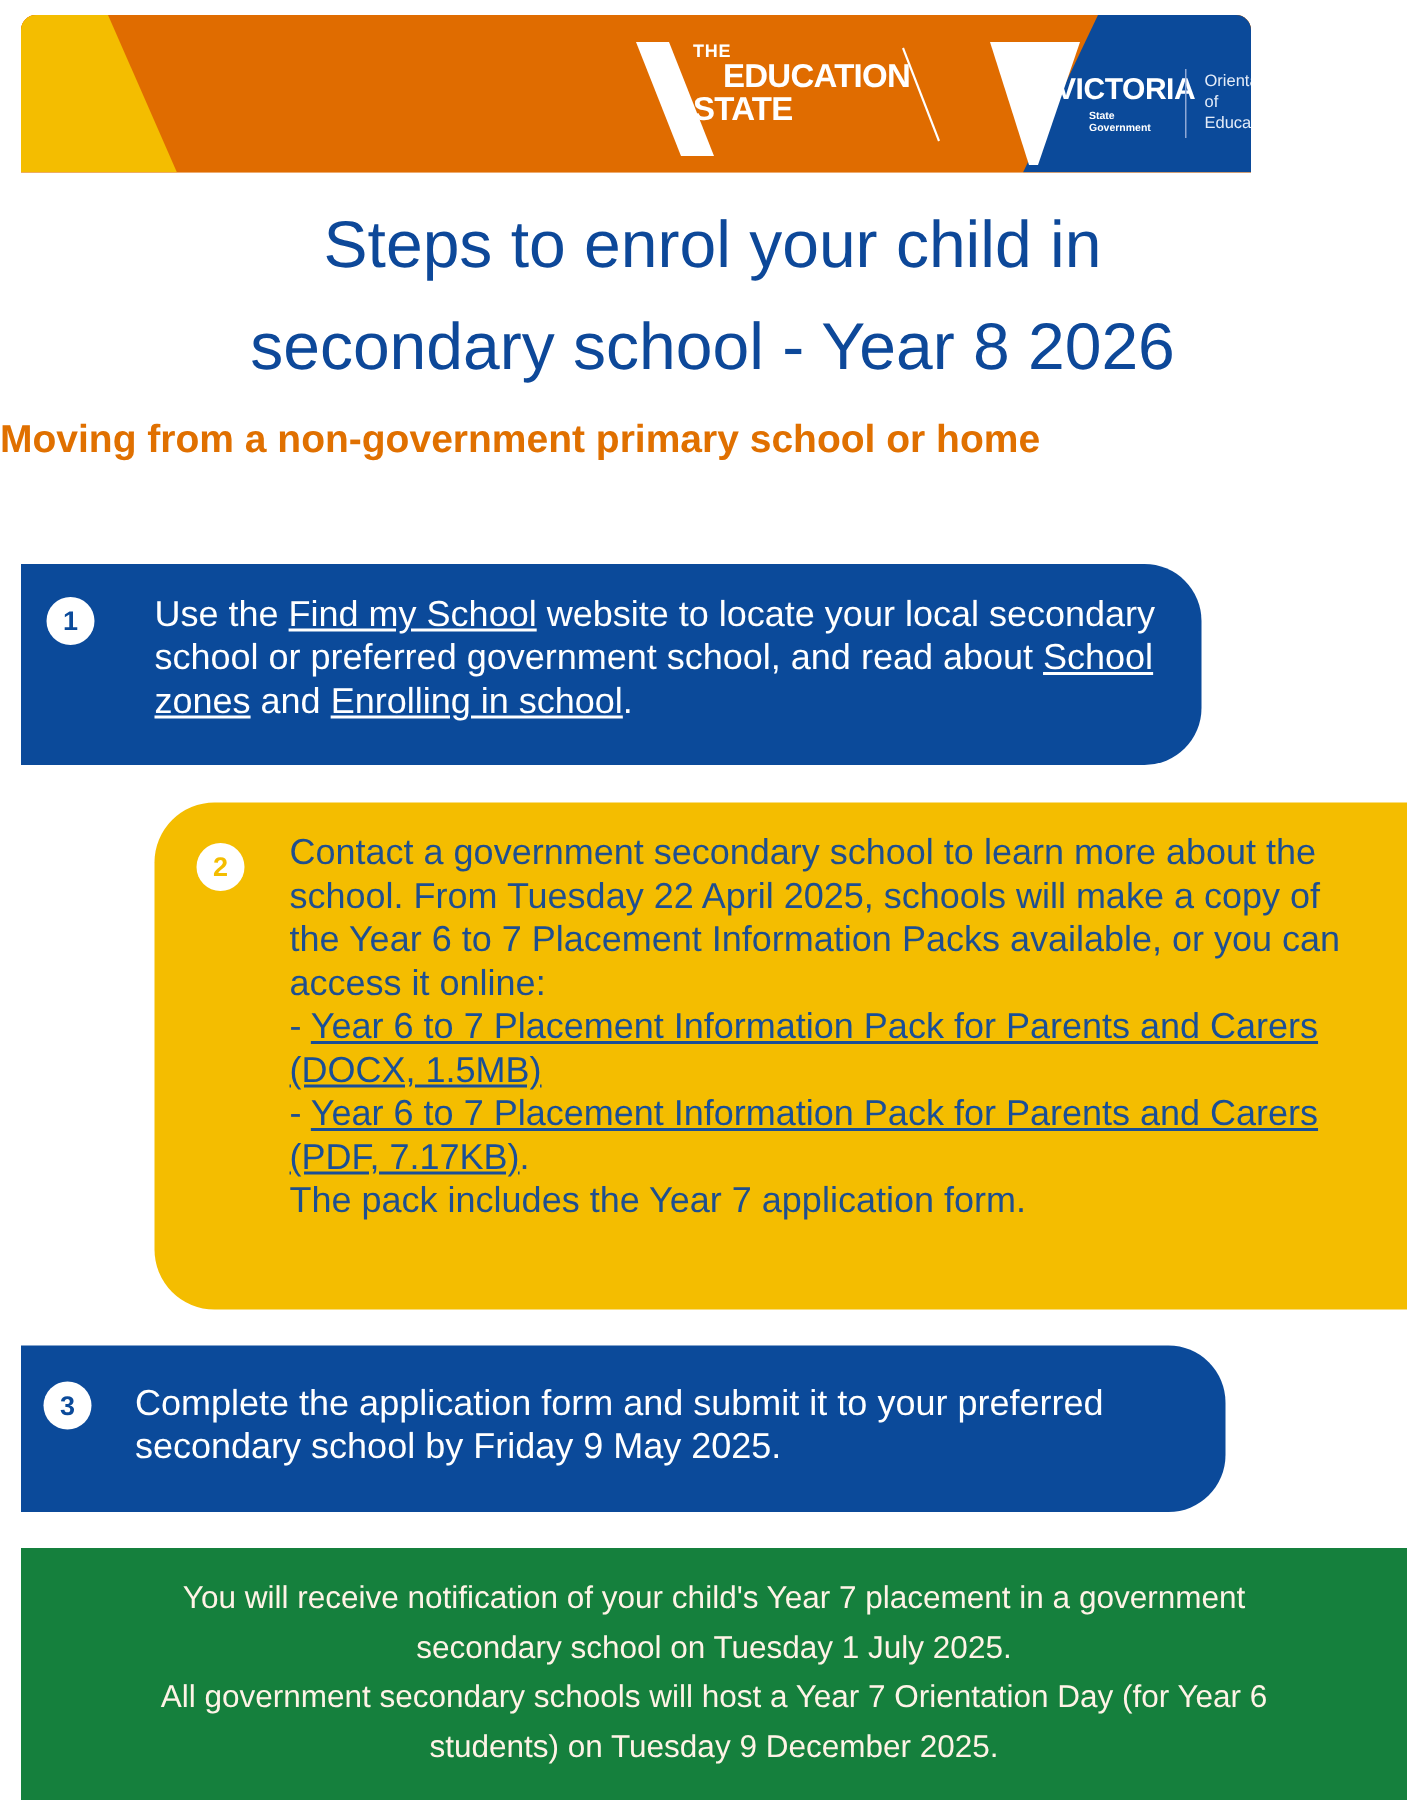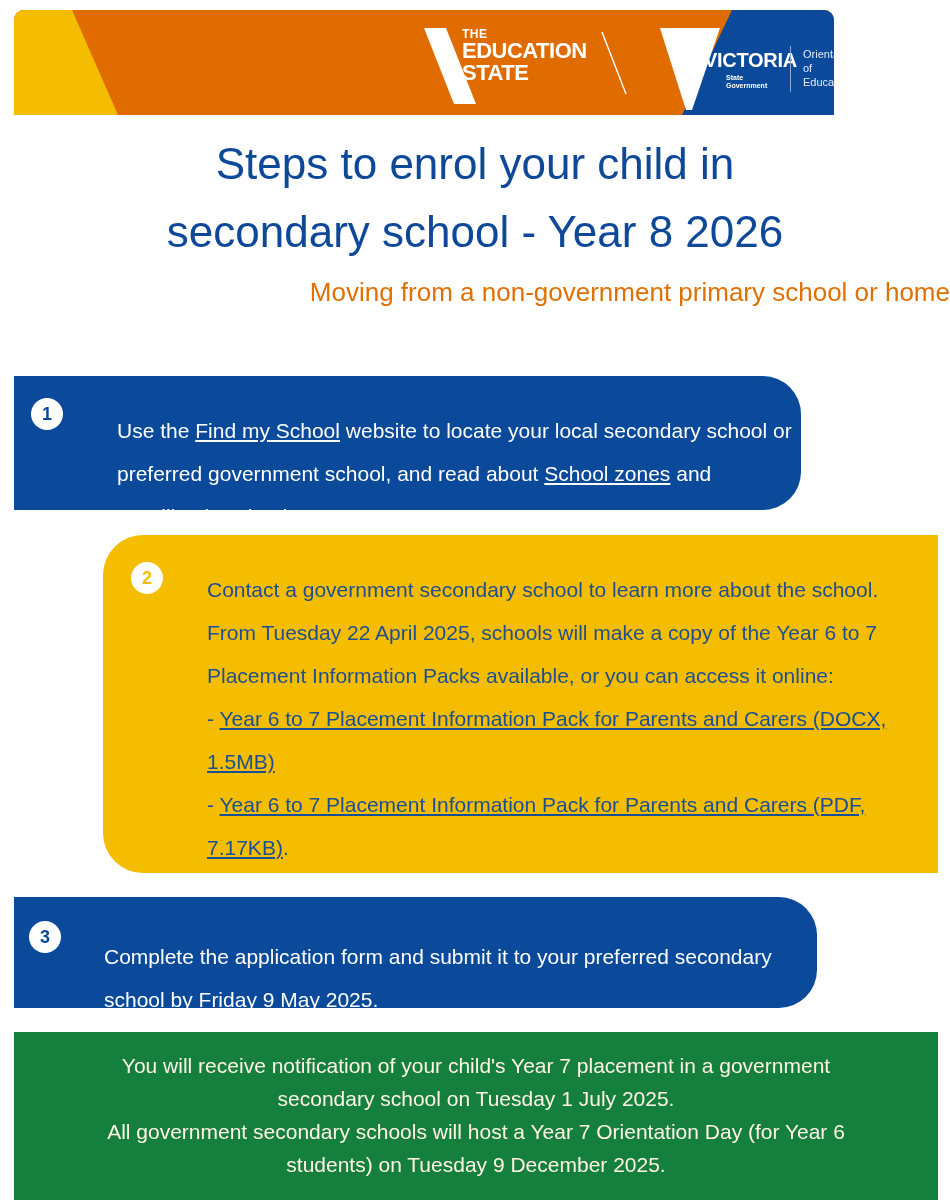--- a/index.html
+++ b/index.html
@@ -7,53 +7,53 @@
          font-family: "Liberation Sans", sans-serif; }
 
   
   .banner { position: absolute; left: 14px; top: 10px; width: 820px; height: 105px;
             border-radius: 10px 10px 0 0; overflow: hidden; background: #e06c00; }
   .banner svg.bg { position: absolute; left: 0; top: 0; }
   .edu-logo { position: absolute; left: 410px; top: 14px; width: 210px; height: 82px; }
   .edu-text { position: absolute; left: 448px; top: 18px; color: #fff; font-weight: bold;
               line-height: 1; }
   .edu-text .the { font-size: 12px; display: block; letter-spacing: 0.5px; }
-  .edu-text .edu { font-size: 22px; display: block; letter-spacing: -0.5px; }
+  .edu-text .edu { font-size: 22px; display: block; letter-spacing: -0.5px; margin-left: 20px; }
   .edu-text .state { font-size: 22px; display: block; letter-spacing: -0.5px; }
   .vic-text { position: absolute; left: 690px; top: 40px; color: #fff; font-weight: bold;
               font-size: 20px; line-height: 1; letter-spacing: -0.3px; }
   .vic-sub { position: absolute; left: 712px; top: 64px; color: #fff; font-size: 7px;
              line-height: 1.1; font-weight: bold; }
   .vic-divider { position: absolute; left: 776px; top: 36px; width: 1px; height: 46px; background: #8fa8d6; }
   .dept { position: absolute; left: 789px; top: 38px; color: #e4ecf8; font-size: 11px; line-height: 1.25; }
 
   
   .title { position: absolute; left: 0; width: 950px; top: 130px; text-align: center;
            color: #0d4899; font-weight: normal; font-size: 44px; line-height: 68px; margin: 0; }
-  .subtitle { position: absolute; left: 0; width: 950px; top: 271px; text-align: right;
-              color: #e07000; font-weight: normal; font-size: 26px; line-height: 42px; margin: 0; }
+  .subtitle { position: absolute; left: 0; width: 950px; top: 271px; text-align: left;
+              color: #e07000; font-weight: bold; font-size: 26px; line-height: 42px; margin: 0; }
 
   
   .step { position: absolute; box-sizing: border-box; }
   .step.blue { background: #0b4a9a; color: #ffffff; }
   .step.yellow { background: #f4bd00; color: #1f4f8f; }
   .step1 { left: 14px; top: 376px; width: 787px; height: 134px; border-radius: 0 38px 38px 0; }
   .step2 { left: 103px; top: 535px; width: 835px; height: 338px; border-radius: 40px 0 0 40px; }
   .step3 { left: 14px; top: 897px; width: 803px; height: 111px; border-radius: 0 38px 38px 0; }
 
   .badge { position: absolute; width: 32px; height: 32px; border-radius: 50%;
            background: #ffffff; font-weight: bold; font-size: 18px; text-align: center;
            line-height: 32px; }
   .step.blue .badge { color: #0b4a9a; }
   .step.yellow .badge { color: #f4bd00; }
   .step1 .badge { left: 17px; top: 22px; }
   .step2 .badge { left: 28px; top: 27px; }
   .step3 .badge { left: 15px; top: 24px; }
 
-  .stext { position: absolute; font-size: 21px; line-height: 43px; margin: 16px; }
+  .stext { position: absolute; font-size: 24px; line-height: 29px; margin: 2px; }
   .step1 .stext { left: 87px; top: 17px; width: 680px; }
   .step2 .stext { left: 88px; top: 17px; width: 720px; }
   .step3 .stext { left: 74px; top: 22px; width: 700px; }
   .stext a { color: inherit; text-decoration: underline; text-underline-offset: 2px; }
   .step.yellow .stext a { color: #1a4f96; }
   .stext .line { display: block; }
 
   
   .footer { position: absolute; left: 14px; top: 1032px; width: 924px; height: 194px;
             background: #15803d; border-radius: 0 0 8px 8px; color: #fff3e6;
@@ -107,20 +107,21 @@
   <div class="badge">1</div>
   <p class="stext"><span>Use the </span><a href="#">Find my School</a><span> website to locate your local secondary school or preferred government school, and read about </span><a href="#">School zones</a><span> and </span><a href="#">Enrolling in school</a><span>.</span></p>
 </div>
 
 <div class="step yellow step2">
   <div class="badge">2</div>
   <p class="stext">
     <span class="line">Contact a government secondary school to learn more about the school. From Tuesday 22 April 2025, schools will make a copy of the Year 6 to 7 Placement Information Packs available, or you can access it online:</span>
     <span class="line"><span>- </span><a href="#">Year 6 to 7 Placement Information Pack for Parents and Carers (DOCX, 1.5MB)</a></span>
     <span class="line"><span>- </span><a href="#">Year 6 to 7 Placement Information Pack for Parents and Carers (PDF, 7.17KB)</a><span>.</span></span>
+    <span class="line">The pack includes the Year 7 application form.</span>
   </p>
 </div>
 
 <div class="step blue step3">
   <div class="badge">3</div>
   <p class="stext">Complete the application form and submit it to your preferred secondary school by Friday 9 May 2025.</p>
 </div>
 
 <div class="footer">
   <p style="padding: 0 100px;">You will receive notification of your child's Year 7 placement in a government secondary school on Tuesday 1 July 2025.</p>

